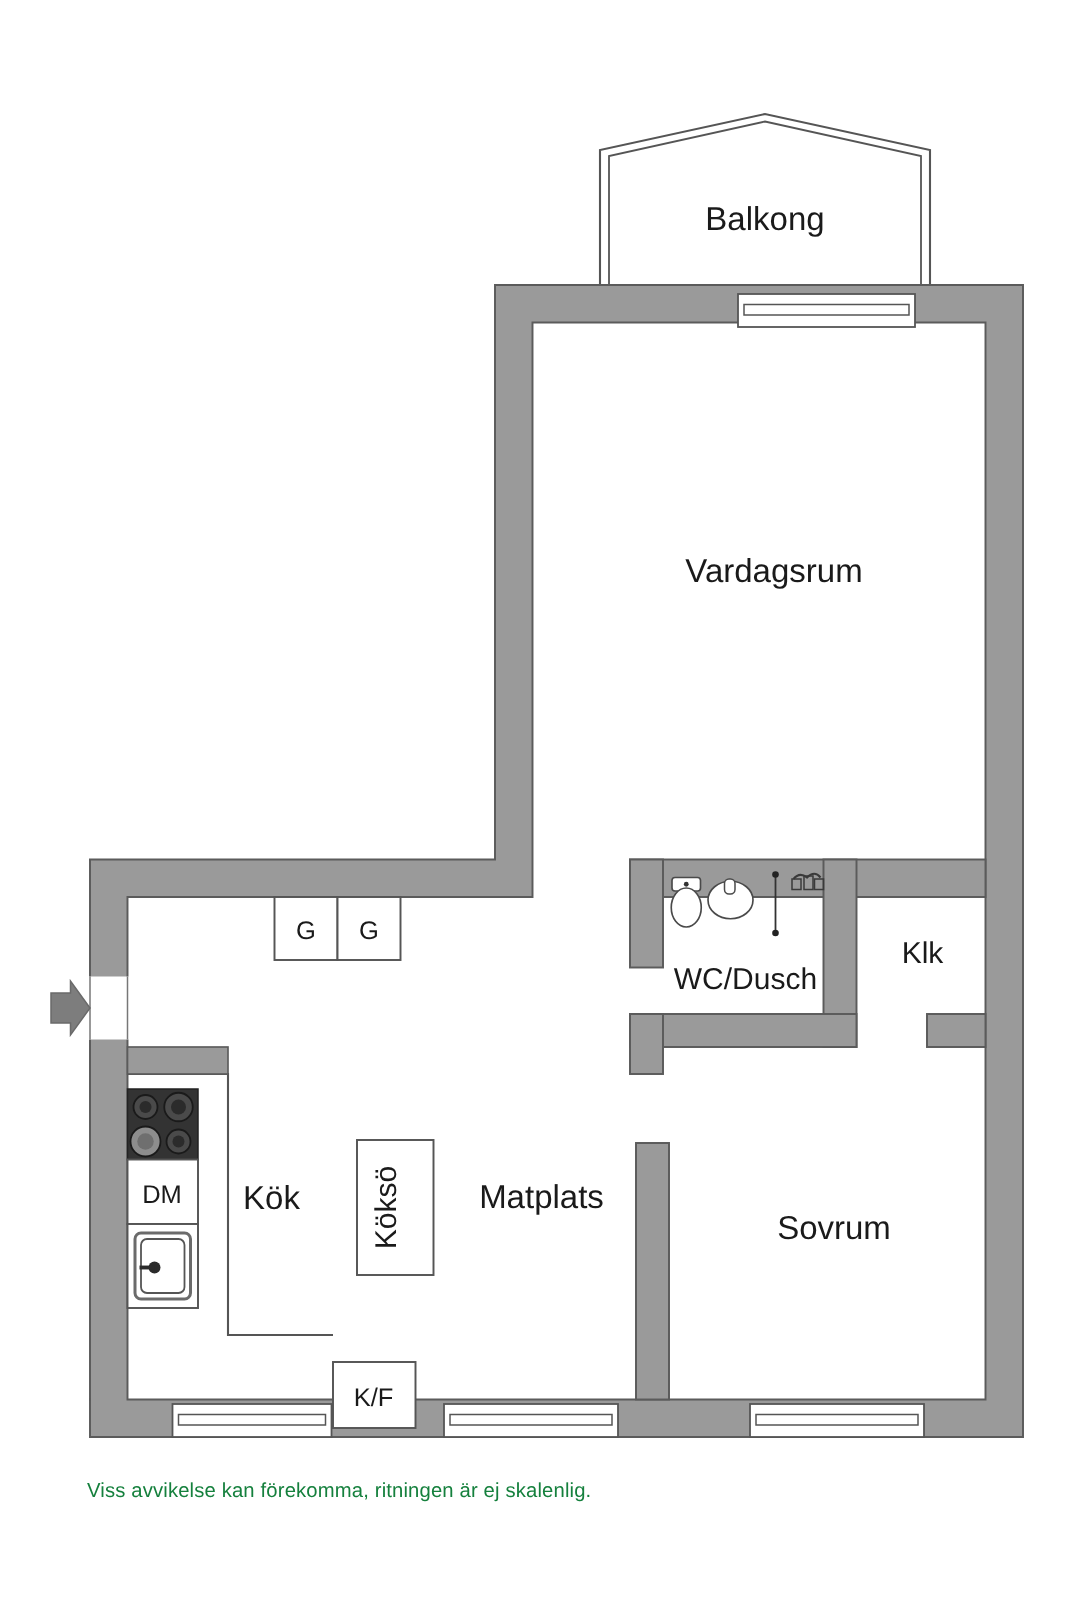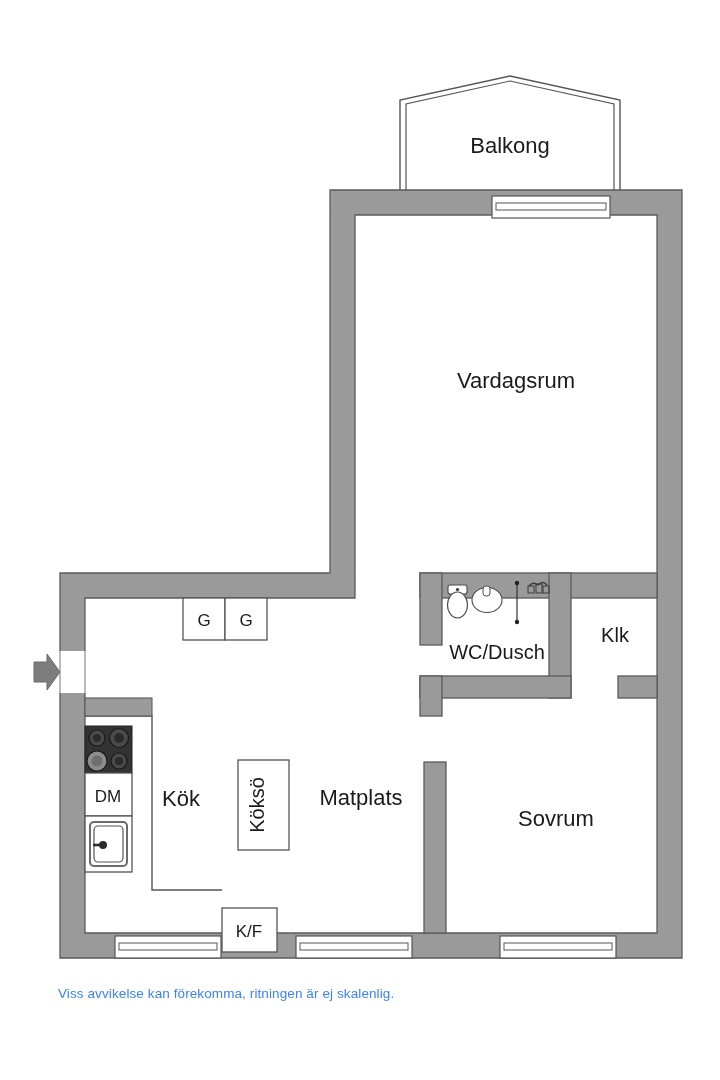--- a/index.html
+++ b/index.html
@@ -18,21 +18,21 @@
     position: absolute;
     left: 0; top: 0;
     width: 720px;
     height: 1080px;
   }
   .disclaimer {
     position: absolute;
     left: 58px;
     top: 986px;
     font-size: 13.5px;
-    color: #3b82f6;
+    color: #15803d;
     font-family: "Liberation Sans", sans-serif;
     letter-spacing: 0.1px;
     white-space: nowrap;
   }
   svg text {
     font-family: "Liberation Sans", sans-serif;
     fill: #1a1a1a;
   }
   .room-label-lg { font-size: 22px; }
   .room-label-md { font-size: 20px; }

